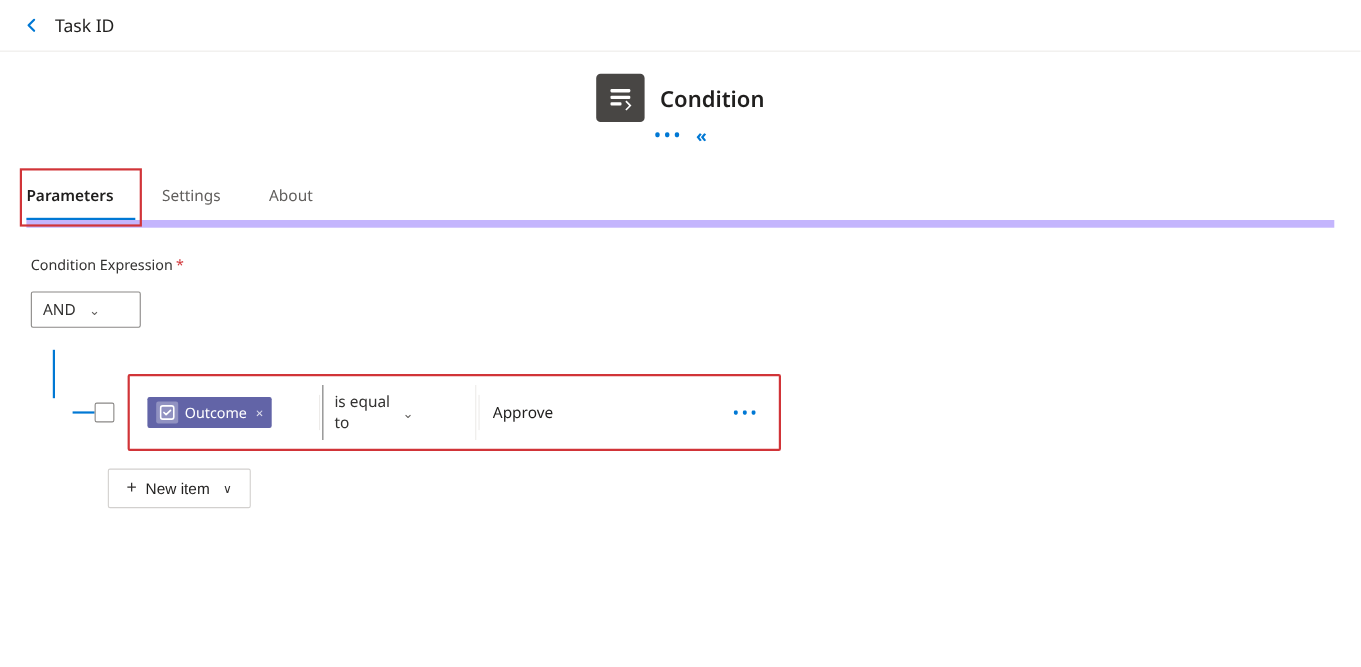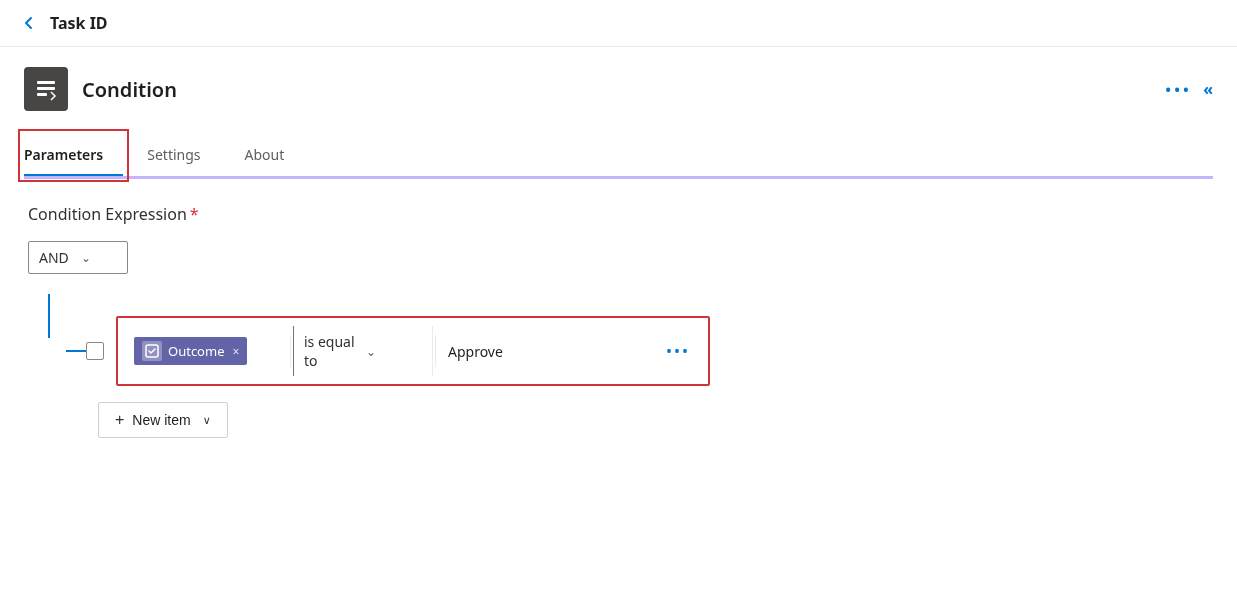--- a/index.html
+++ b/index.html
@@ -23,35 +23,36 @@
     }
     .header-back {
       color: #0078d4;
       font-size: 18px;
       cursor: pointer;
       display: flex;
       align-items: center;
     }
     .header-title {
       font-size: 16px;
-      font-weight: 700;
+      font-weight: 400;
       color: #201f1e;
     }
 
     
     .panel {
       padding: 20px 24px;
     }
 
     
     .component-header {
       display: flex;
       align-items: center;
       justify-content: space-between;
       margin-bottom: 24px;
+      flex-direction: column;
     }
     .component-left {
       display: flex;
       align-items: center;
       gap: 14px;
     }
     .component-icon {
       width: 44px;
       height: 44px;
       background: #484644;
@@ -85,21 +86,21 @@
       font-size: 16px;
       cursor: pointer;
       font-weight: 700;
     }
 
     
     .tabs {
       display: flex;
       gap: 0;
       margin-bottom: 24px;
-      border-bottom: 3px solid #c4b5fd;
+      border-bottom: 7px solid #c4b5fd;
     }
     .tab {
       padding: 10px 20px 10px 0;
       margin-right: 24px;
       font-size: 14px;
       cursor: pointer;
       color: #605e5c;
       border-bottom: 2px solid transparent;
       position: relative;
     }
@@ -109,21 +110,21 @@
       border-bottom: 2px solid #0078d4;
       outline: 2px solid #d13438;
       outline-offset: 4px;
     }
 
     
     .content {
       padding: 0 4px;
     }
     .section-label {
-      font-size: 16px;
+      font-size: 13px;
       color: #323130;
       margin-bottom: 16px;
     }
     .required-star {
       color: #d13438;
       margin-left: 3px;
     }
 
     
     .and-dropdown {

